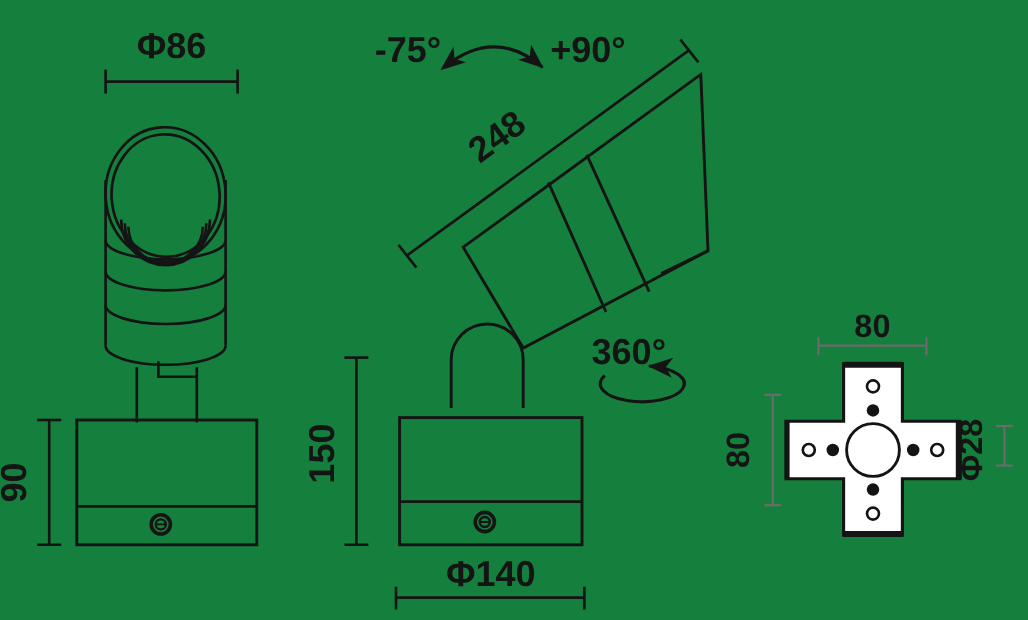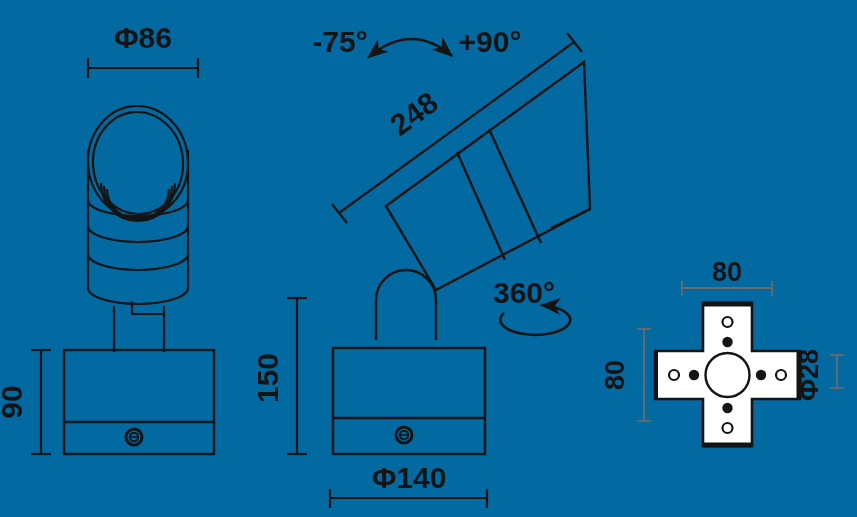--- a/index.html
+++ b/index.html
@@ -7,21 +7,21 @@
     padding: 0;
     background: #ffffff;
   }
   body {
     font-family: "Liberation Sans", sans-serif;
   }
   #sheet {
     position: relative;
     width: 857px;
     height: 517px;
-    background: #0369a1;
+    background: #15803d;
     overflow: hidden;
   }
   #sheet svg {
     position: absolute;
     left: 0;
     top: 0;
   }
   .dimtext {
     font-family: "Liberation Sans", sans-serif;
     font-weight: bold;

